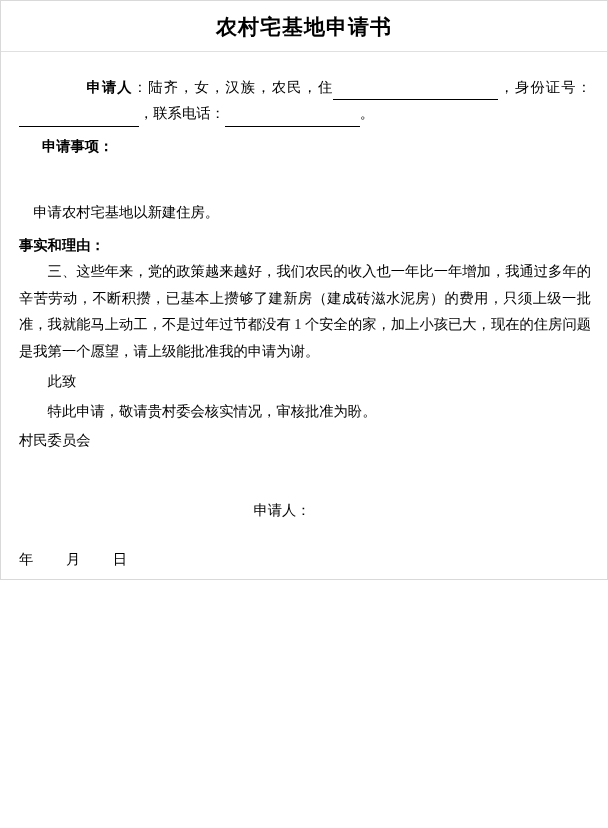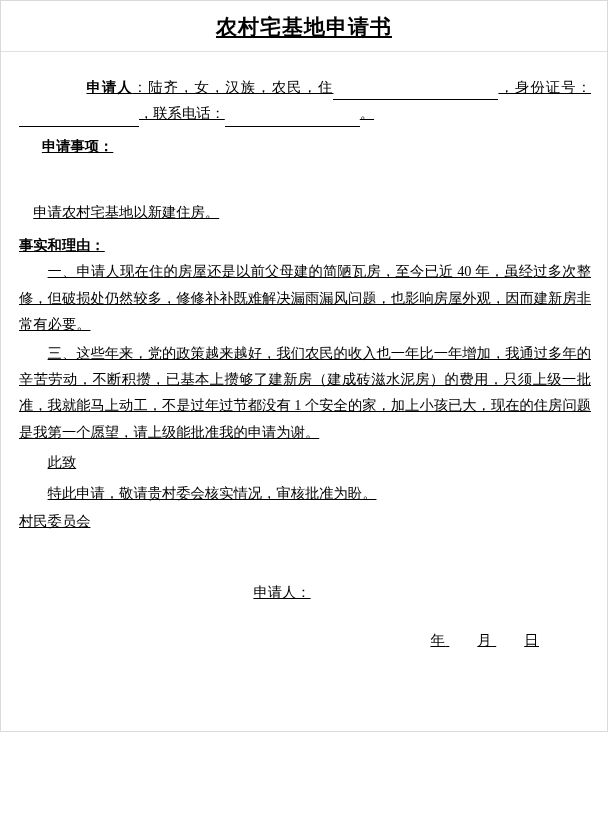--- a/index.html
+++ b/index.html
@@ -10,25 +10,24 @@
     width: 608px;
     height: 828px;
     background: #ffffff;
     font-family: "Liberation Serif", "DejaVu Serif", serif;
     color: #000000;
     overflow: hidden;
   }
   .page {
     position: relative;
     width: 608px;
-    height: 732px;
+    height: 580px;
     box-sizing: border-box;
     border: 1px solid #d9d9d9;
     background: #ffffff;
-    text-decoration: underline;
   }
   .doc-title {
     text-align: center;
     font-size: 21px;
     font-weight: bold;
     letter-spacing: 1px;
     margin-top: 12px;
     margin-bottom: 10px;
     font-family: "Liberation Sans", "DejaVu Sans", sans-serif;
   }
@@ -95,21 +94,20 @@
     margin-top: 44px;
     padding-right: 46px;
     text-align: center;
   }
   .sign-line {
     font-size: 14.3px;
   }
   .date-line {
     margin-top: 22px;
     padding-right: 52px;
-    text-align: right;
     font-size: 14.3px;
     letter-spacing: 0.5px;
   }
   .date-line span { margin-left: 28px; }
   .date-line span:first-child { margin-left: 0; }
 </style>
 </head>
 <body>
 
 <div class="page">
@@ -122,21 +120,20 @@
 
     <div class="para applicant-line">
       <span class="bold">申请人</span><span>：陆齐，女，汉族，农民，住</span><span class="blank blank-long"></span><span>，身份证号：</span><span class="blank blank-mid"></span><span>，联系电话：</span><span class="blank blank-phone"></span><span>。</span>
     </div>
 
     <div class="section-head">申请事项：</div>
     <div class="para indent1">申请农村宅基地以新建住房。</div>
 
     <div class="section-head no-indent">事实和理由：</div>
 
-    <div class="para indent2">一、申请人现在住的房屋还是以前父母建的简陋瓦房，至今已近 40 年，虽经过多次整修，但破损处仍然较多，修修补补既难解决漏雨漏风问题，也影响房屋外观，因而建新房非常有必要。</div>
     <div class="para indent2">三、这些年来，党的政策越来越好，我们农民的收入也一年比一年增加，我通过多年的辛苦劳动，不断积攒，已基本上攒够了建新房（建成砖滋水泥房）的费用，只须上级一批准，我就能马上动工，不是过年过节都没有 1 个安全的家，加上小孩已大，现在的住房问题是我第一个愿望，请上级能批准我的申请为谢。</div>
 
     <div class="para closing">此致</div>
     <div class="para closing">特此申请，敬请贵村委会核实情况，审核批准为盼。</div>
     <div class="para dept">村民委员会</div>
 
     <div class="sign-area">
       <span class="sign-line">申请人：</span>
     </div>
 

